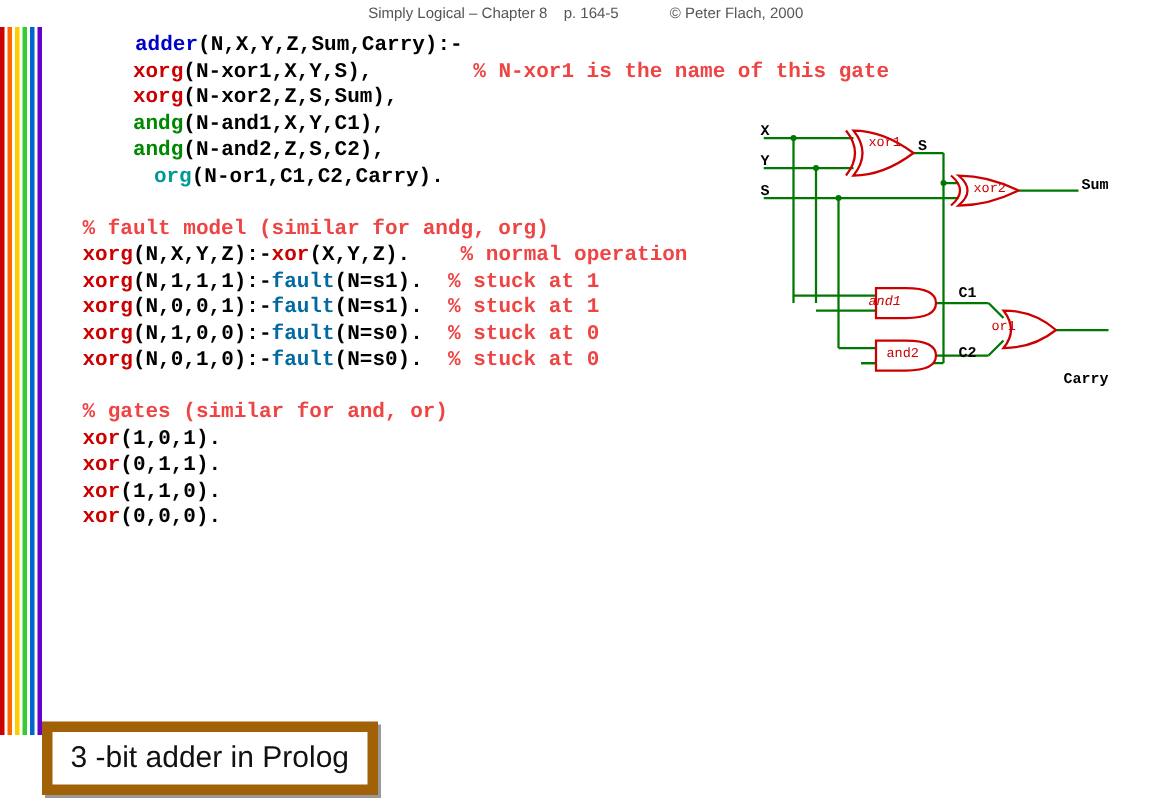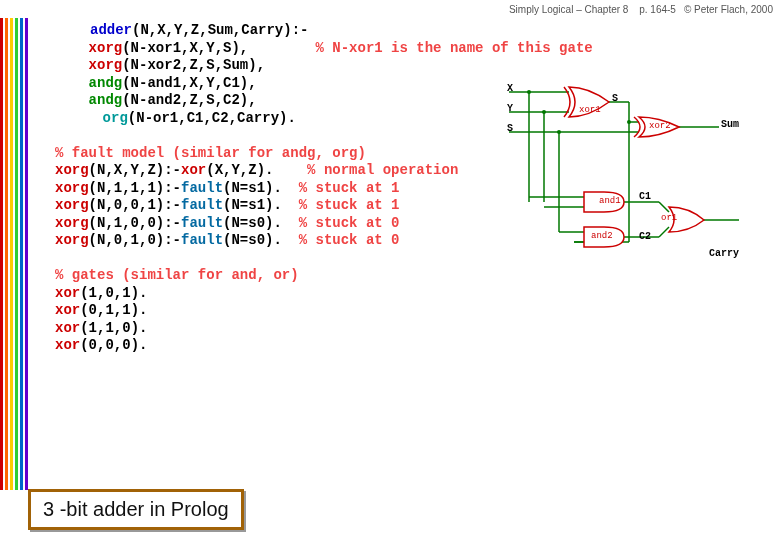--- a/index.html
+++ b/index.html
@@ -1,30 +1,30 @@
 <!DOCTYPE html>
 <html><head>
 <meta charset="utf-8">
 <style>
   * { margin: 0; padding: 0; box-sizing: border-box; }
   html, body { width: 781px; height: 538px; font-family: Arial, Helvetica, sans-serif; background: #fff; }
   .slide { position: relative; width: 781px; height: 538px; background: #fff; overflow: hidden; }
-  .topbar { position: absolute; top: 0; left: 0; right: 0; height: 18px; display: flex; justify-content: flex-end; align-items: center; padding: 0 8px; font-size: 10px; color: #555; }
+  .topbar { position: absolute; top: 0; left: 0; right: 0; height: 18px; display: flex; justify-content: center; align-items: center; padding: 0 8px; font-size: 10px; color: #555; gap: 26px; }
   .topbar .left span { margin-right: 8px; }
   .rails { position: absolute; top: 18px; left: 0; bottom: 48px; display: flex; }
   .rail { width: 3px; height: 100%; margin-right: 2px; }
   .content { position: absolute; top: 22px; left: 55px; right: 10px; bottom: 56px; }
   pre.code { font-family: "Courier New", Courier, monospace; font-weight: bold; font-size: 14px; line-height: 1.25; white-space: pre; color: #000; }
   .kw-blue   { color: #0000cc; margin-left: 35px; }
   .kw-red    { color: #cc0000; }
   .kw-green  { color: #008800; }
   .kw-teal   { color: #009999; margin-left: 14px; }
   .kw-purple { color: #0369a1; }
   .comment   { color: #ef4444; }
-  .titlebox { position: absolute; left: 28px; bottom: 8px; background: #fff; border: 3px solid #a16207; box-shadow: 2px 2px 0 rgba(0,0,0,.4); padding: 6px 12px; font-size: 20px; color: #111; }
+  .titlebox { position: absolute; left: 28px; bottom: 8px; background: #fff; border: 7px solid #a16207; box-shadow: 2px 2px 0 rgba(0,0,0,.4); padding: 6px 12px; font-size: 20px; color: #111; }
   .diagram { position: absolute; top: 60px; right: 12px; width: 250px; height: 190px; }
   .glabel { position: absolute; font: 9px/1 "Courier New", monospace; color: #c00; }
   .siglabel { position: absolute; font: 10px/1 "Courier New", monospace; color: #000; font-weight: bold; }
 </style>
 </head>
 <body>
 
 <div class="slide">
 
   <div class="topbar">
@@ -115,25 +115,25 @@
           <path d="M75,110 L95,110 Q115,110 115,120 Q115,130 95,130 L75,130 Z"></path>
 
           <path d="M75,145 L95,145 Q115,145 115,155 Q115,165 95,165 L75,165 Z"></path>
 
           <path d="M160,125 Q180,125 195,138 Q180,150 160,150 Q170,138 160,125 Z"></path>
         </g>
       </svg>
       <span class="siglabel" style="left:-2px; top:2px;">X</span>
       <span class="siglabel" style="left:-2px; top:22px;">Y</span>
       <span class="siglabel" style="left:-2px; top:42px;">S</span>
-      <span class="glabel" style="left:70px; top:24px;">xor1</span>
+      <span class="glabel" style="left:70px; top:9px;">xor1</span>
       <span class="siglabel" style="left:103px; top:12px;">S</span>
       <span class="glabel" style="left:140px; top:40px;">xor2</span>
       <span class="siglabel" style="left:212px; top:38px;">Sum</span>
-      <span class="glabel" style="left:90px; top:115px;">and1</span>
+      <span class="glabel" style="left:70px; top:115px;font-style:italic;">and1</span>
       <span class="siglabel" style="left:130px; top:110px;">C1</span>
       <span class="glabel" style="left:82px; top:150px;">and2</span>
       <span class="siglabel" style="left:130px; top:150px;">C2</span>
       <span class="glabel" style="left:152px; top:132px;">or1</span>
       <span class="siglabel" style="left:200px; top:130px;margin-top:37px;">Carry</span>
     </div>
   </div>
 
   <div class="titlebox">3 -bit adder in Prolog</div>
 </div>

